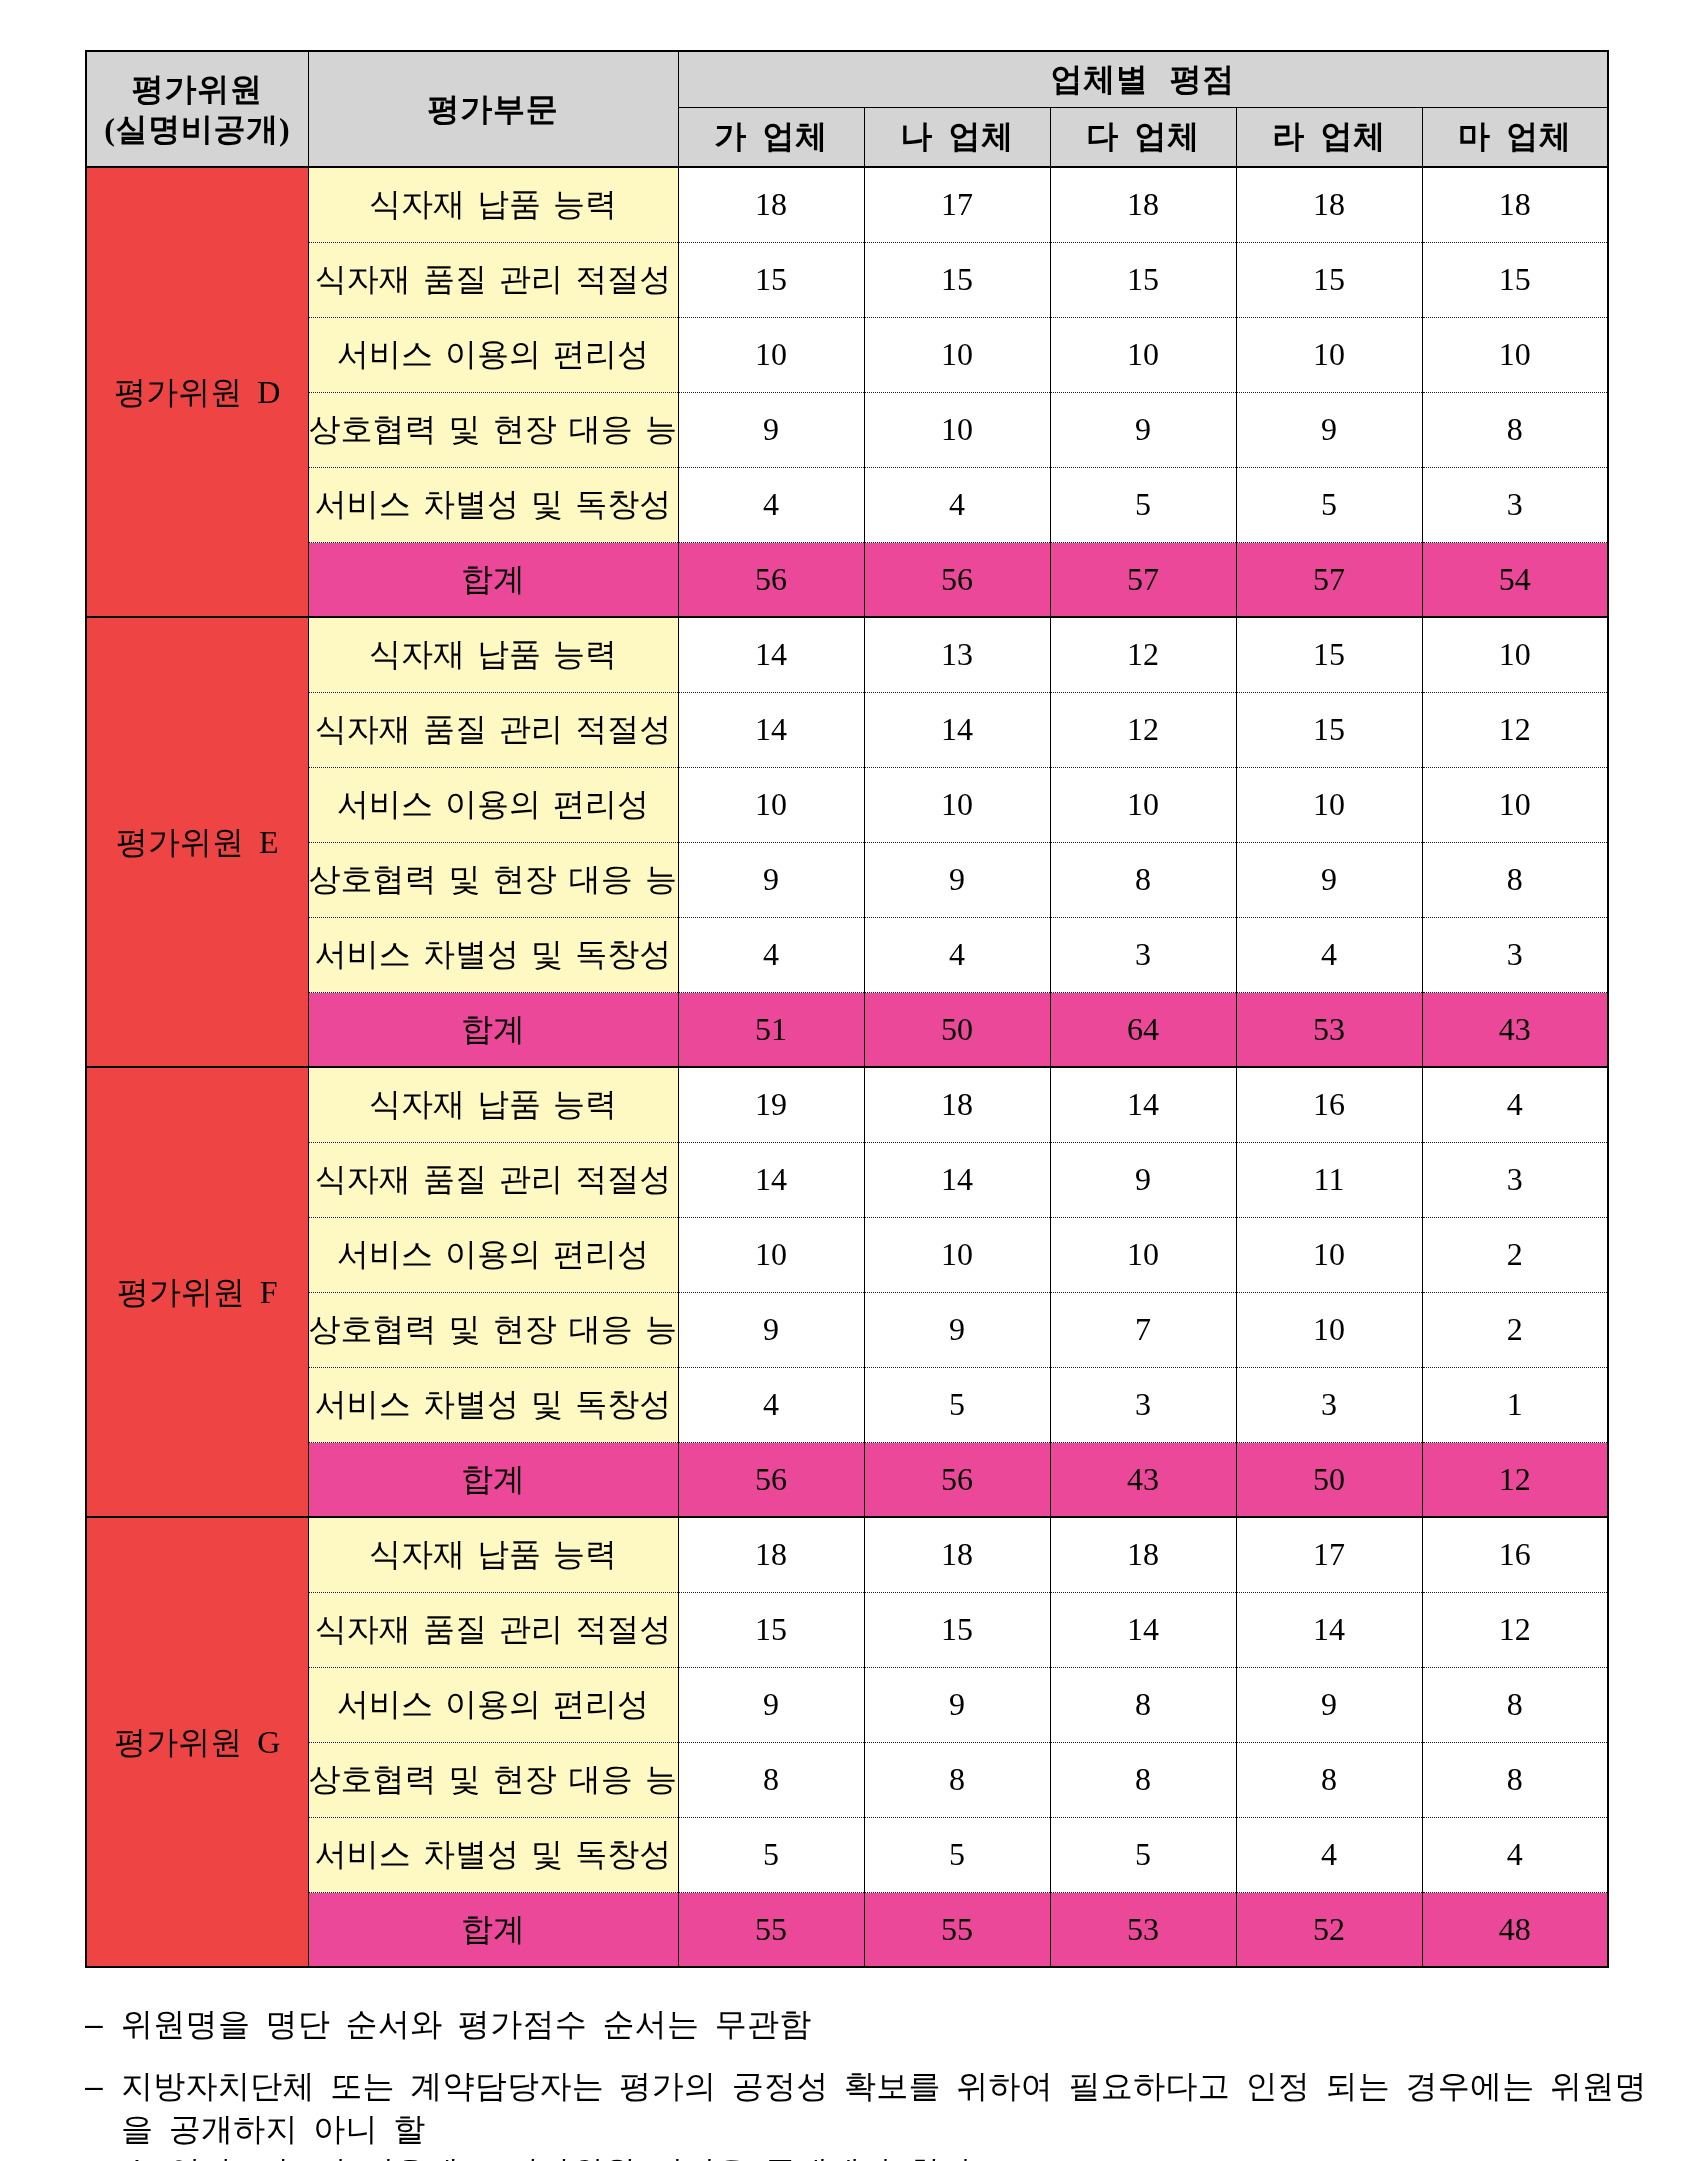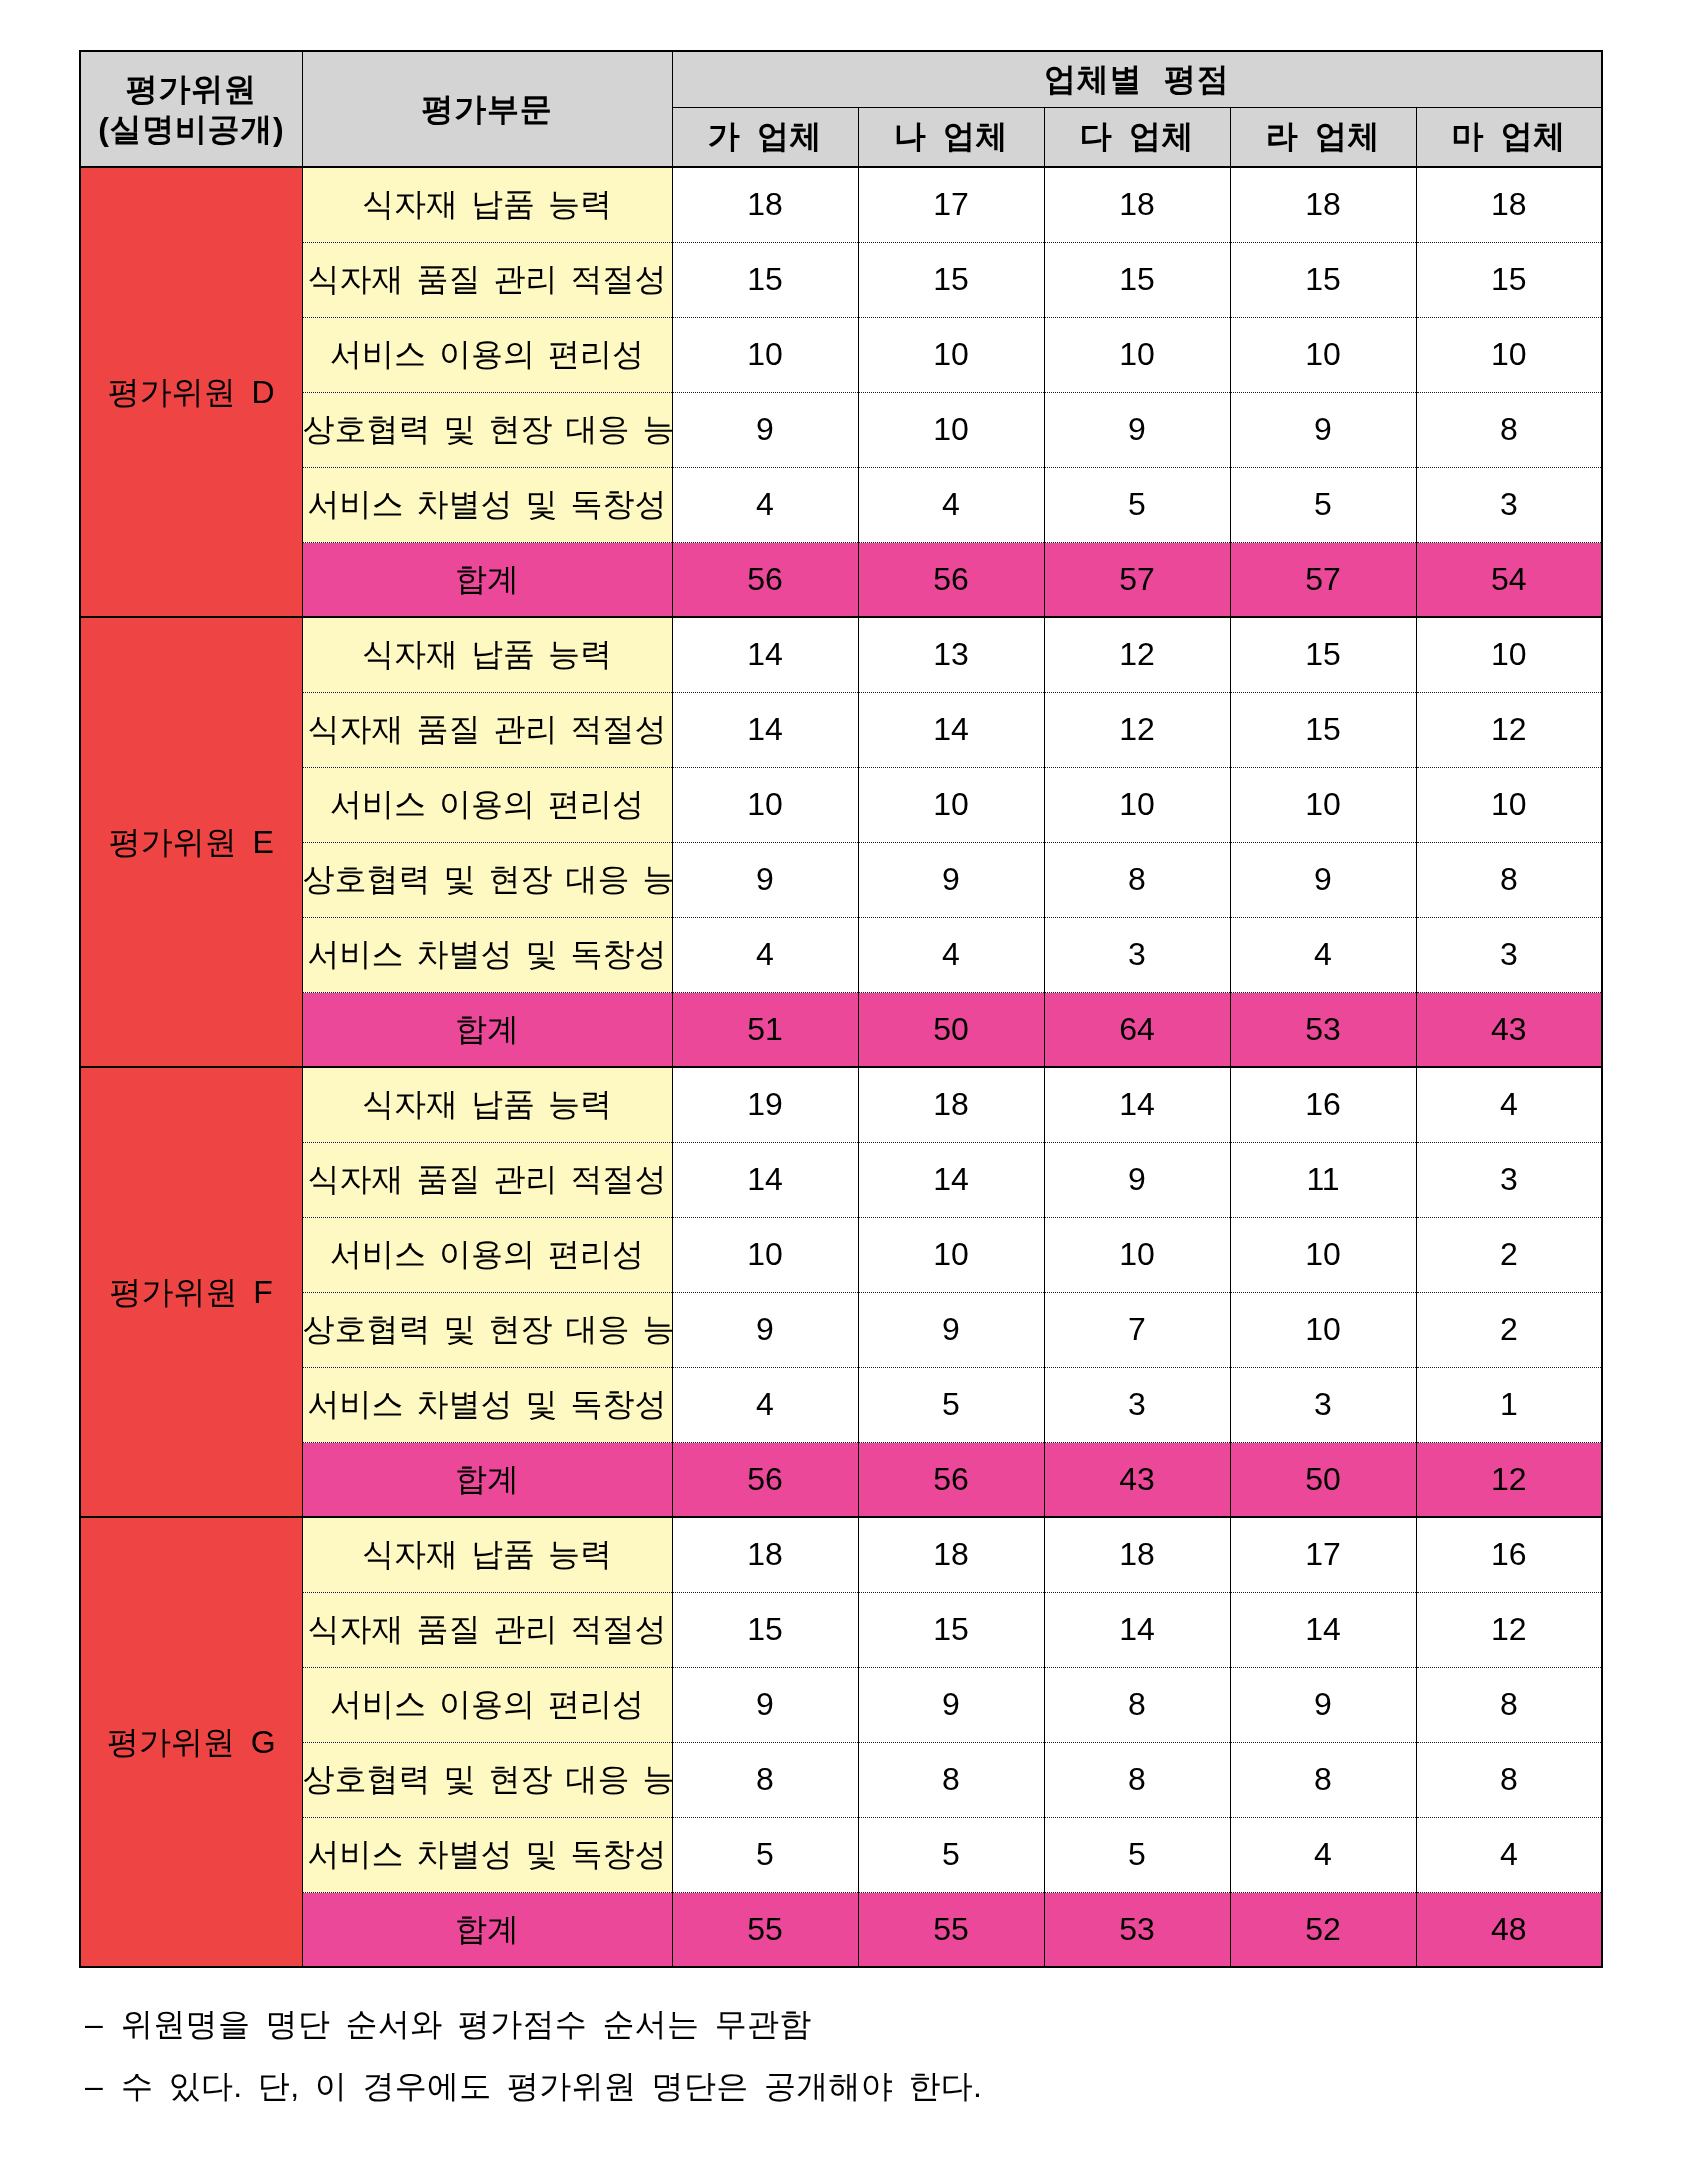--- a/index.html
+++ b/index.html
@@ -17,26 +17,27 @@
     position: relative;
     width: 1703px;
     height: 2161px;
     background: #ffffff;
     overflow: hidden;
   }
 
   
   table.score-table {
     position: absolute;
-    left: 79px;
+    left: 85px;
     top: 50px;
     width: 1523px;
     border-collapse: collapse;
     table-layout: fixed;
     border: 2.7px solid #000;
+    font-family: Liberation Serif, serif;
   }
   .score-table th, .score-table td {
     padding: 0;
     text-align: center;
     vertical-align: middle;
     border-left: 1.4px solid #000;
     border-right: 1.4px solid #000;
     font-size: 32px;
     line-height: 1.15;
     white-space: nowrap;
@@ -337,19 +338,20 @@
   </table>
 
   <div class="notes">
     <div class="note">
       <span class="dash">–</span>
       <span class="note-body">위원명을 명단 순서와 평가점수 순서는 무관함</span>
     </div>
     <div class="note">
       <span class="dash">–</span>
       <span class="note-body">
+        <div>지방자치단체 또는 계약담당자는 평가의 공정성 확보를 위하여 필요하다고 인정 되는 경우에는 위원명을 공개하지 아니 할</div>
         <div>수 있다. 단, 이 경우에도 평가위원 명단은 공개해야 한다.</div>
       </span>
     </div>
   </div>
 
 </div>
 
 
 </body></html>

